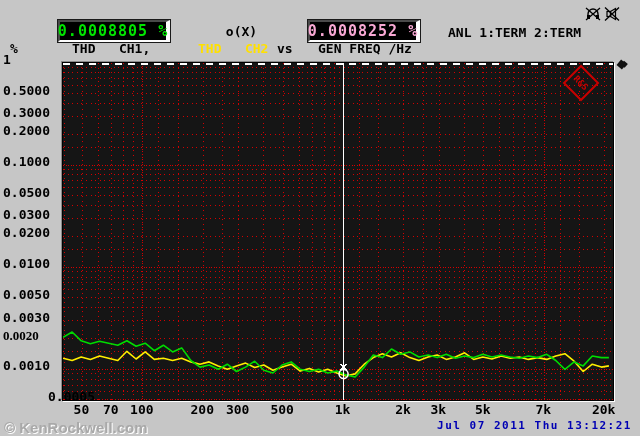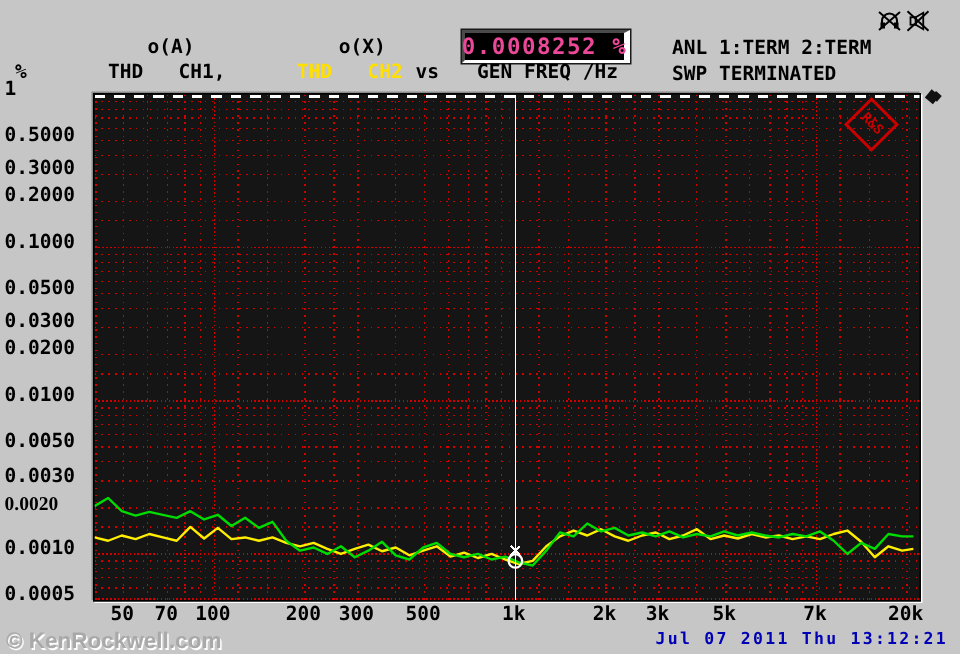--- a/index.html
+++ b/index.html
@@ -31,32 +31,34 @@
 </style>
 </head>
 <body>
 
 <div class="screen">
 
   <div class="meter-cap" style="left:58px;top:6px;width:112px;">o(A)</div>
   <div class="meter-cap" style="left:183px;top:6px;width:117px;">o(X)</div>
   <div class="meter-cap" style="left:308px;top:6px;width:112px;">o(B)</div>
 
+  <div class="meter" style="left:58px;top:20px;width:106px;">
+    <span class="meter-value" style="color: rgb(0, 228, 0);">0.0008805 %</span>
+  </div>
   <div class="meter" style="left:308px;top:20px;width:106px;">
-    <span class="meter-value" style="color: #ec4899;">0.0008252 %</span>
+    <span class="meter-value" style="color: #f9a8d4;">0.0008252 %</span>
   </div>
 
   <div class="t" style="left:10px;top:42px;">%</div>
   <div class="t" style="left:72px;top:42px;">THD   CH1,</div>
   <div class="t" style="left:198px;top:42px;color:#ffe000;">THD   CH2</div>
   <div class="t" style="left:277px;top:42px;">vs</div>
   <div class="t" style="left:318px;top:42px;">GEN FREQ /Hz</div>
 
   <div class="t" style="left:448px;top:26px;">ANL 1:TERM 2:TERM</div>
-  <div class="t" style="left:448px;top:43px;">SWP TERMINATED</div>
 
   <svg class="status-icon" style="left:585px;top:6px;" viewBox="0 0 16 16">
     <path d="M3 11 V8 a5 5 0 0 1 10 0 v3" fill="none" stroke="#000" stroke-width="1.4"></path>
     <rect x="2" y="9" width="3" height="4" fill="#000"></rect>
     <rect x="11" y="9" width="3" height="4" fill="#000"></rect>
     <path d="M1 2 L15 14 M15 2 L1 14" stroke="#000" stroke-width="1.3"></path>
   </svg>
   <svg class="status-icon" style="left:604px;top:6px;" viewBox="0 0 16 16">
     <rect x="3" y="5.5" width="3.5" height="5" fill="none" stroke="#000" stroke-width="1.2"></rect>
     <path d="M6.5 5.5 L11.5 2.5 V13.5 L6.5 10.5 Z" fill="none" stroke="#000" stroke-width="1.2"></path>
@@ -157,21 +159,21 @@
       <div class="t ytick" style="top: 124.357px;">0.2000</div>
       <div class="t ytick" style="top: 155.089px;">0.1000</div>
       <div class="t ytick" style="top: 185.821px;">0.0500</div>
       <div class="t ytick" style="top: 208.47px;">0.0300</div>
       <div class="t ytick" style="top: 226.447px;">0.0200</div>
       <div class="t ytick" style="top: 257.179px;">0.0100</div>
       <div class="t ytick" style="top: 287.911px;">0.0050</div>
       <div class="t ytick" style="top: 310.559px;">0.0030</div>
       <div class="t ytick" style="top: 328.536px; font-family: Liberation Serif, serif;">0.0020</div>
       <div class="t ytick" style="top: 359.268px;">0.0010</div>
-      <div class="t ytick" style="top: 390px;">0.0005</div>
+      <div class="t ytick" style="top: 390px; margin-left: 45px;">0.0005</div>
     </div>
   <div id="x-ticks">
       <div class="t xtick" style="left: 56.4502px; width: 50px;">50</div>
       <div class="t xtick" style="left: 85.7786px; width: 50px;">70</div>
       <div class="t xtick" style="left: 116.868px; width: 50px;">100</div>
       <div class="t xtick" style="left: 177.286px; width: 50px;">200</div>
       <div class="t xtick" style="left: 212.628px; width: 50px;">300</div>
       <div class="t xtick" style="left: 257.154px; width: 50px;">500</div>
       <div class="t xtick" style="left: 317.571px; width: 50px;">1k</div>
       <div class="t xtick" style="left: 377.989px; width: 50px;">2k</div>

